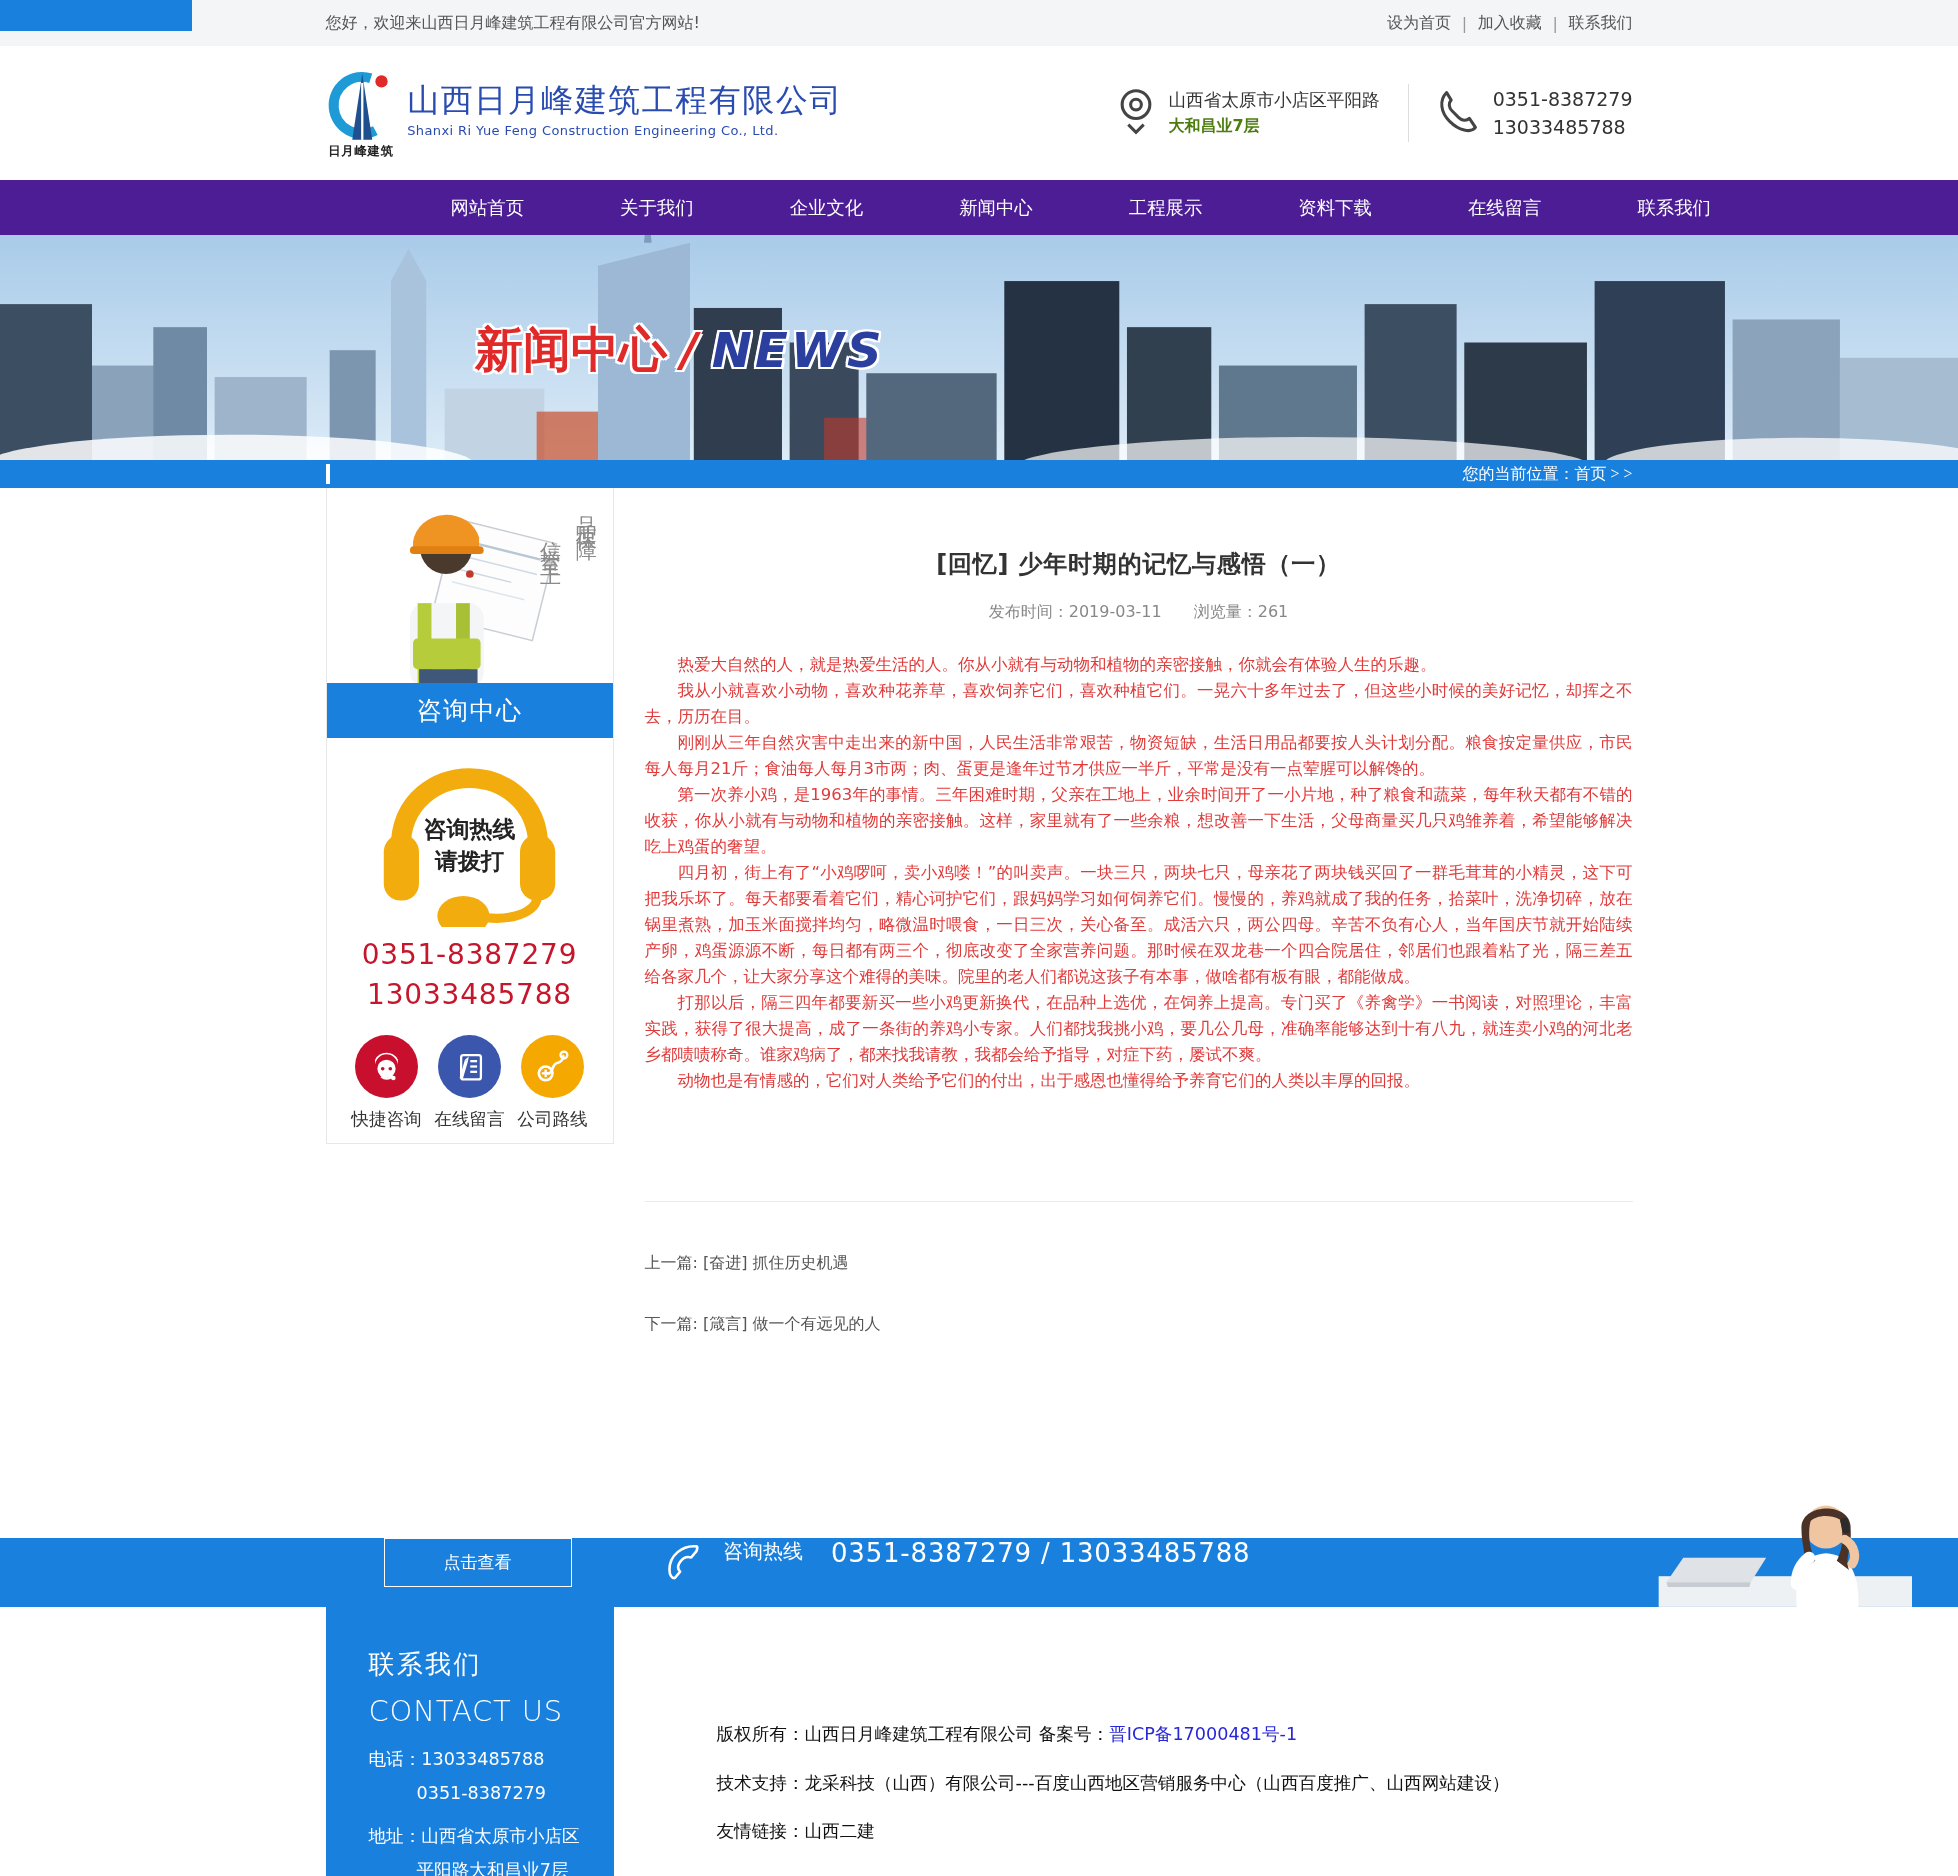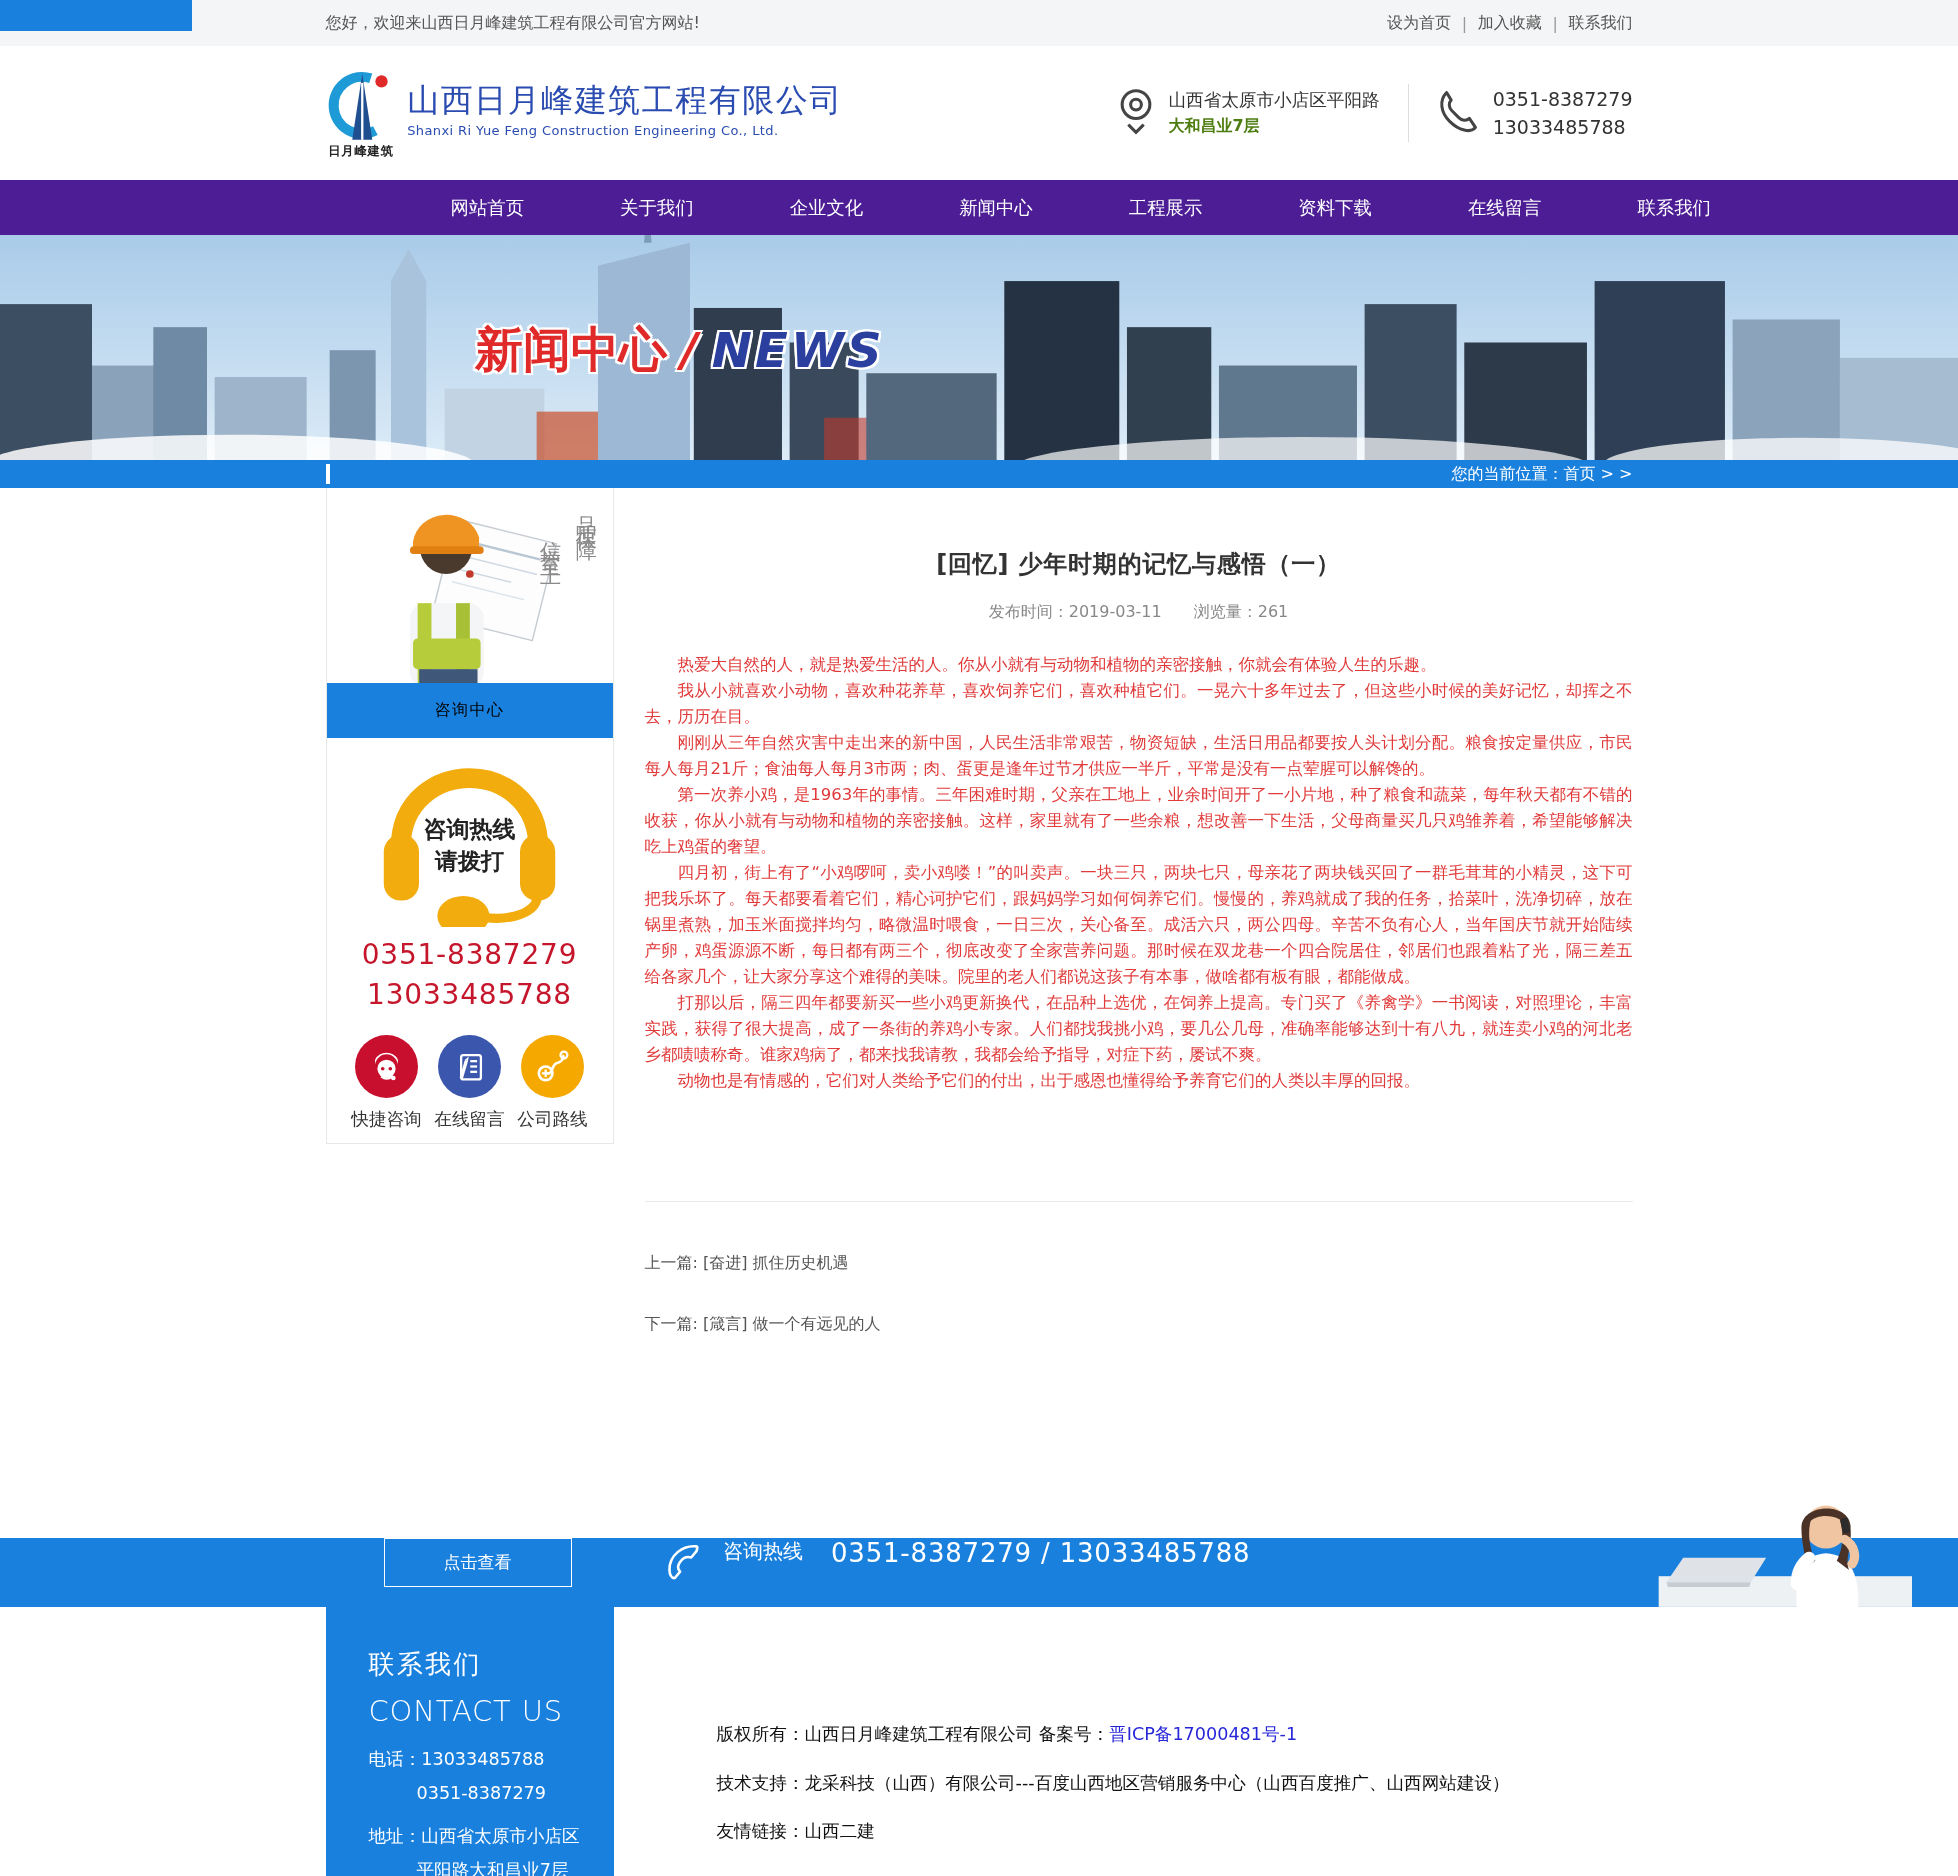--- a/index.html
+++ b/index.html
@@ -47,33 +47,33 @@
   .banner-text { position:absolute; left:475px; top:83px; display:flex; align-items:center; gap:14px; }
   .bt-cn { font-size:48px; font-weight:bold; color:#e02a2a;
     text-shadow:-2.3px -2.3px 0 #fff,2.3px -2.3px 0 #fff,-2.3px 2.3px 0 #fff,2.3px 2.3px 0 #fff,0 -2.3px 0 #fff,0 2.3px 0 #fff,-2.3px 0 0 #fff,2.3px 0 0 #fff; }
   .bt-sl { font-size:46px; font-weight:bold; color:#e02a2a; font-style:italic;
     text-shadow:-2.3px -2.3px 0 #fff,2.3px -2.3px 0 #fff,-2.3px 2.3px 0 #fff,2.3px 2.3px 0 #fff; }
   .bt-en { font-size:48px; font-weight:bold; color:#2b3f9e; font-style:italic; letter-spacing:3.1px;
     text-shadow:-2.3px -2.3px 0 #fff,2.3px -2.3px 0 #fff,-2.3px 2.3px 0 #fff,2.3px 2.3px 0 #fff,0 -2.3px 0 #fff,0 2.3px 0 #fff,-2.3px 0 0 #fff,2.3px 0 0 #fff; }
 
   
   .breadcrumb { height:28px; background:#1a80dd; }
-  .breadcrumb .container { height:28px; display:flex; align-items:center; }
+  .breadcrumb .container { height:28px; display:flex; align-items:center;font-family:Liberation Serif, serif; }
   .bc-tick { width:4.6px; height:20px; background:#fff; }
   .bc-text { margin-left:auto; font-size:16px; color:#fff; }
   .bc-text a { color:#fff; text-decoration:none; cursor:pointer; }
 
   
   .main { height:1050px; overflow:hidden; display:flex; }
   .sidebar { width:288px; flex:none; border:0.8px solid #e7e7e7; border-top:none; height:656px; background:#fff; }
   .side-photo { height:195px; position:relative; background:#fff; overflow:hidden; }
   .vert { writing-mode:vertical-rl; text-orientation:upright; font-size:21px; color:#8a8a8a; letter-spacing:7.7px; position:absolute; }
   .cap1 { right:12.3px; top:10.7px; }
   .cap2 { right:48px; top:37px; }
-  .side-consult { height:55px; background:#1a80dd; color:#000000; font-size:16px; display:flex; align-items:center; justify-content:center; letter-spacing:1.5px; }
+  .side-consult { height:55px; background:#1a80dd; color:#ffffff; font-size:25px; display:flex; align-items:center; justify-content:center; letter-spacing:1.5px; }
   .side-hot { padding-top:26px; text-align:center; position:relative; }
   .headset-wrap { position:relative; width:199px; margin:0 auto; height:163px; }
   .headset-label { position:absolute; left:50%; top:49px; transform:translateX(-50%); font-size:23px; font-weight:bold; color:#222; line-height:32px; white-space:nowrap; }
   .side-phones { text-align:center; margin-top:7.7px; }
   .side-phones .sp { font-size:28px; color:#c5162c; line-height:40px; letter-spacing:0.8px; }
   .quick { display:flex; justify-content:space-between; padding:20px 24.5px 0 24.5px; }
   .qitem { width:71px; text-align:center; cursor:pointer; }
   .qcircle { width:63px; height:63px; border-radius:50%; margin:0 auto; display:flex; align-items:center; justify-content:center; }
   .qlabel { font-size:17.6px; color:#333; margin-top:9.2px; white-space:nowrap; }
 

